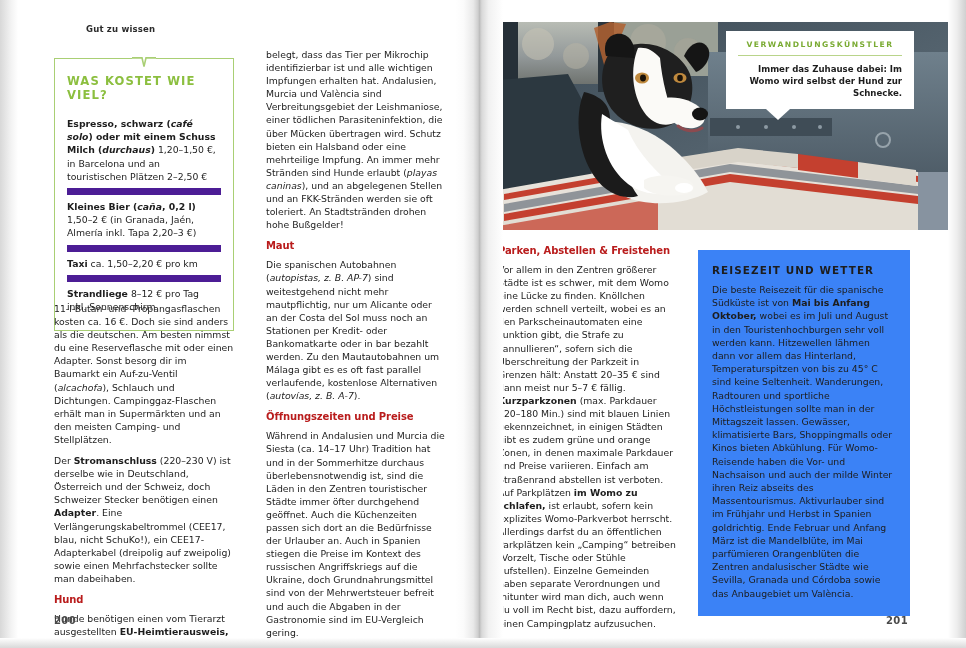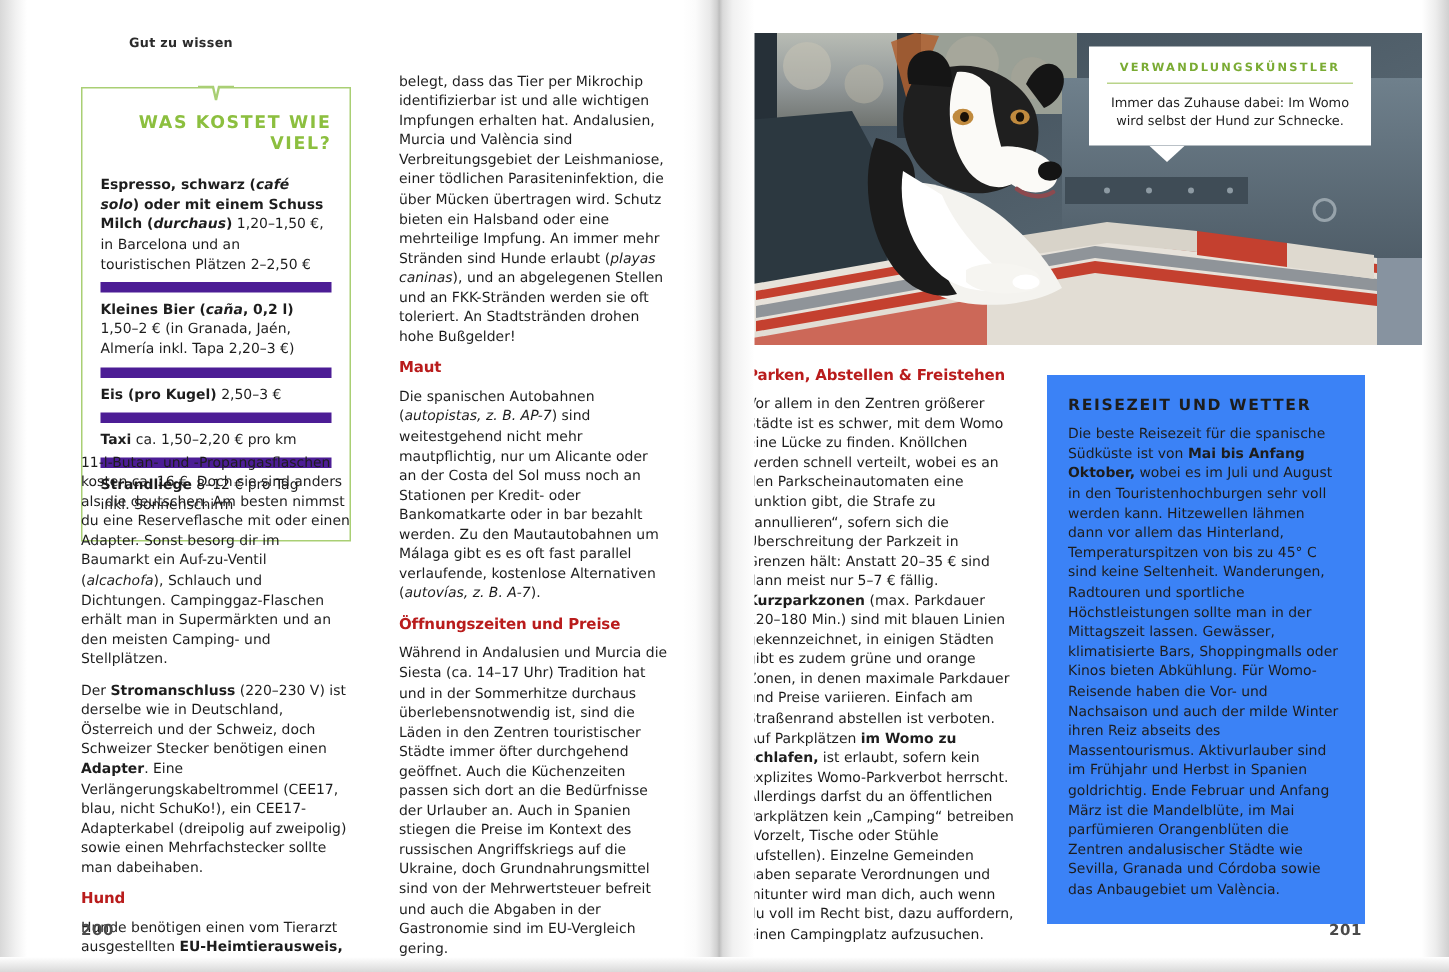--- a/index.html
+++ b/index.html
@@ -54,21 +54,21 @@
     border:1.6px solid #a9cf74;
     box-sizing:border-box;
     padding:16px 12px 12px 12px;
     background:#ffffff;
   }
   .notch-v{
     position:absolute;left:calc(50% - 12px);top:-1.6px;width:24px;height:11px;
   }
   .pb-title{
     color:#8cbf3f;font-weight:bold;font-size:11.6px;line-height:13.5px;
-    text-align:right;letter-spacing:1.1px;margin-bottom:10px;
+    text-align:left;letter-spacing:1.1px;margin-bottom:10px;
   }
   .pb-item{font-size:9.3px;line-height:13.2px;color:#1d1d1d;padding:5px 0;}
   .pb-item + .pb-item{border-top:7px solid #4c1d95;}
   .pb-item:first-of-type{padding-top:0;}
   .pb-item b{font-weight:bold;}
   .pb-item i{font-style:italic;}
 
   
   .photo{
     position:absolute;left:0px;top:22px;width:450px;height:208px;
@@ -78,22 +78,22 @@
   .callout{
     position:absolute;left:228px;top:9px;width:188px;
     background:#ffffff;padding:9px 12px 10px 12px;
     box-sizing:border-box;
   }
   .callout-title{
     color:#7aab33;font-weight:bold;font-size:7.6px;letter-spacing:1.5px;
     text-align:center;padding-bottom:6px;border-bottom:1px solid #b9d48a;
   }
   .callout-body{
-    font-size:8.6px;line-height:12px;font-weight:normal;color:#1d1d1d;
-    padding-top:7px;text-align:center;
+    font-size:8.6px;line-height:12px;font-weight:bold;color:#1d1d1d;
+    padding-top:7px;text-align:right;
   }
   .callout-tail{
     position:absolute;left:40px;bottom:-11px;width:24px;height:11px;
     background:#ffffff;clip-path:polygon(0 0,100% 0,50% 100%);
   }
 
   
   .greenbox{
     position:absolute;left:200px;top:250px;width:212px;
     background:#3b82f6;padding:14px 14px 16px 14px;box-sizing:border-box;
@@ -131,24 +131,20 @@
       <div class="pb-item">
         <b><span>Espresso, schwarz (<i>café solo</i>) oder mit einem Schuss Milch (<i>durchaus</i>)</span></b>
         <span> 1,20–1,50 €,<br>in Barcelona und an touristischen Plätzen 2–2,50 €</span>
       </div>
 
       <div class="pb-item">
         <b><span>Kleines Bier (<i>caña</i>, 0,2 l)</span></b><br>
         <span>1,50–2 € (in Granada, Jaén, Almería inkl. Tapa 2,20–3 €)</span>
       </div>
 
-      <div class="pb-item">
-        <b><span>Eis (pro Kugel)</span></b>
-        <span> 2,50–3 €</span>
-      </div>
 
       <div class="pb-item">
         <b><span>Taxi</span></b>
         <span> ca. 1,50–2,20 € pro km</span>
       </div>
 
       <div class="pb-item">
         <b><span>Strandliege</span></b>
         <span> 8–12 € pro Tag inkl. Sonnenschirm</span>
       </div>

